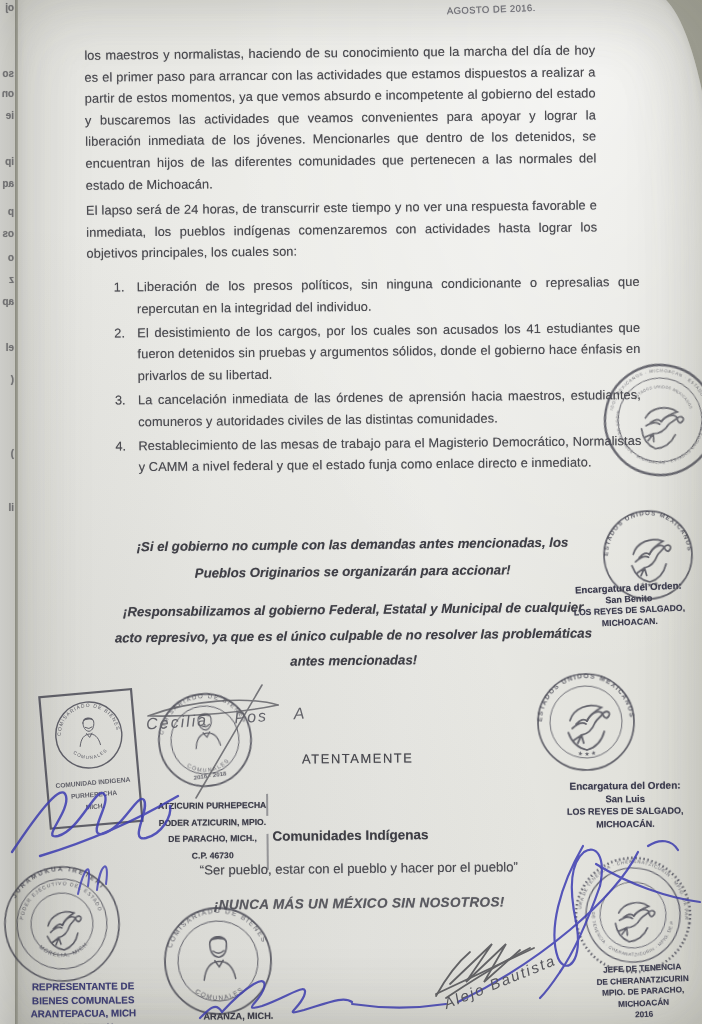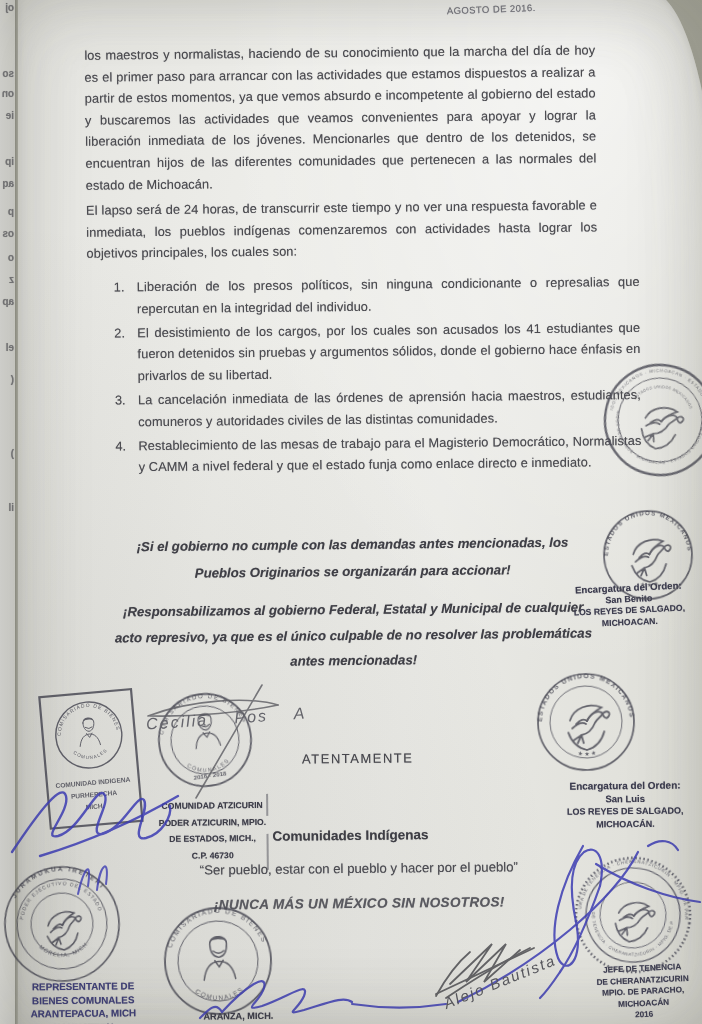--- a/index.html
+++ b/index.html
@@ -149,23 +149,23 @@
       <div class="l2">LOS REYES DE SALGADO,</div>
       <div class="l3">MICHOACAN.</div>
     </div>
     <div class="cap sl">
       <div class="l0">Encargatura del Orden:</div>
       <div class="l1">San Luis</div>
       <div class="l2">LOS REYES DE SALGADO,</div>
       <div class="l3">MICHOACÁN.</div>
     </div>
     <div class="cap purh">
-      <div>COMUNIDAD ATZICURIN</div>
+      <div>ATZICURIN PURHEPECHA</div>
       <div>PODER ATZICURIN, MPIO.</div>
-      <div>DE ESTADOS, MICH.,</div>
+      <div>DE PARACHO, MICH.,</div>
       <div>C.P. 46730</div>
     </div>
     <div class="cap rep">
       <div>REPRESENTANTE DE</div>
       <div>BIENES COMUNALES</div>
       <div>ARANTEPACUA, MICH</div>
       <div>NAHUATZEN</div>
     </div>
     <div class="cap jefe">
       <div>JEFE DE TENENCIA</div>

